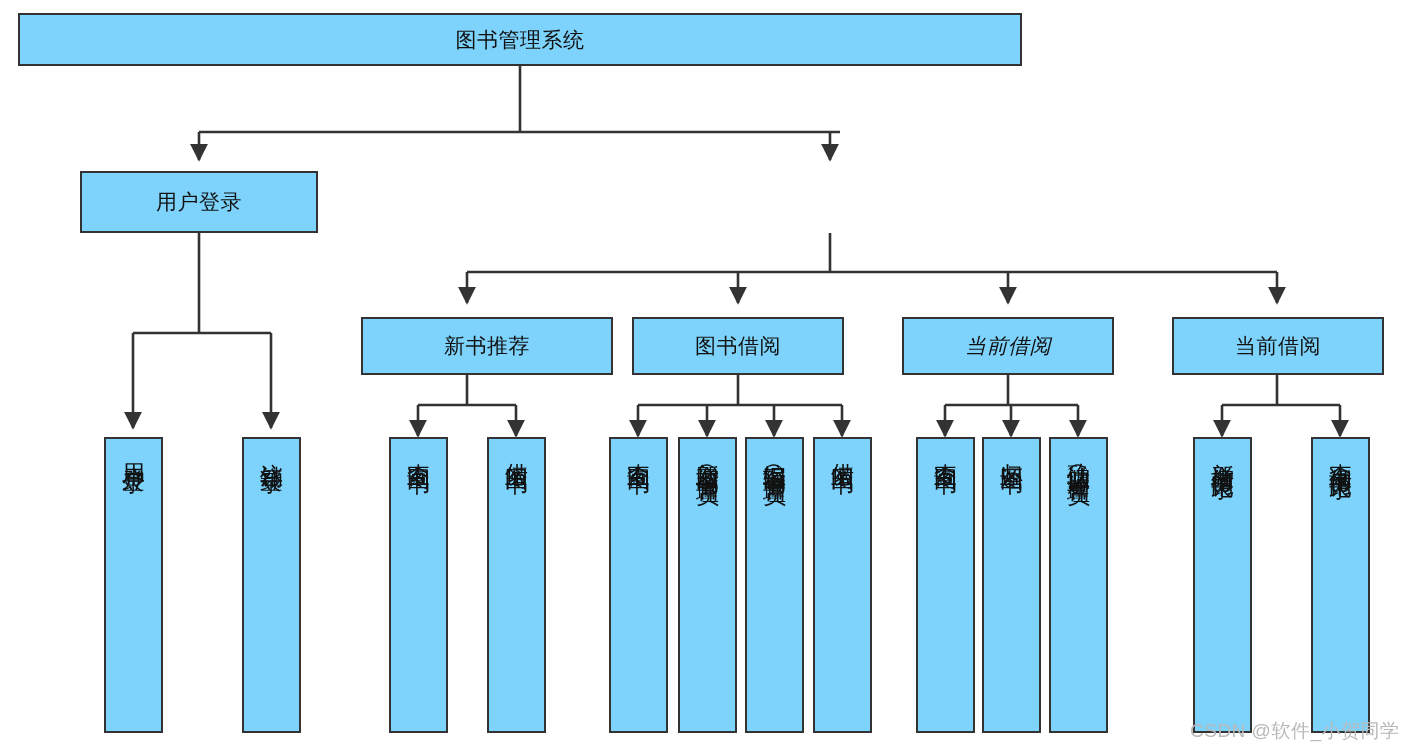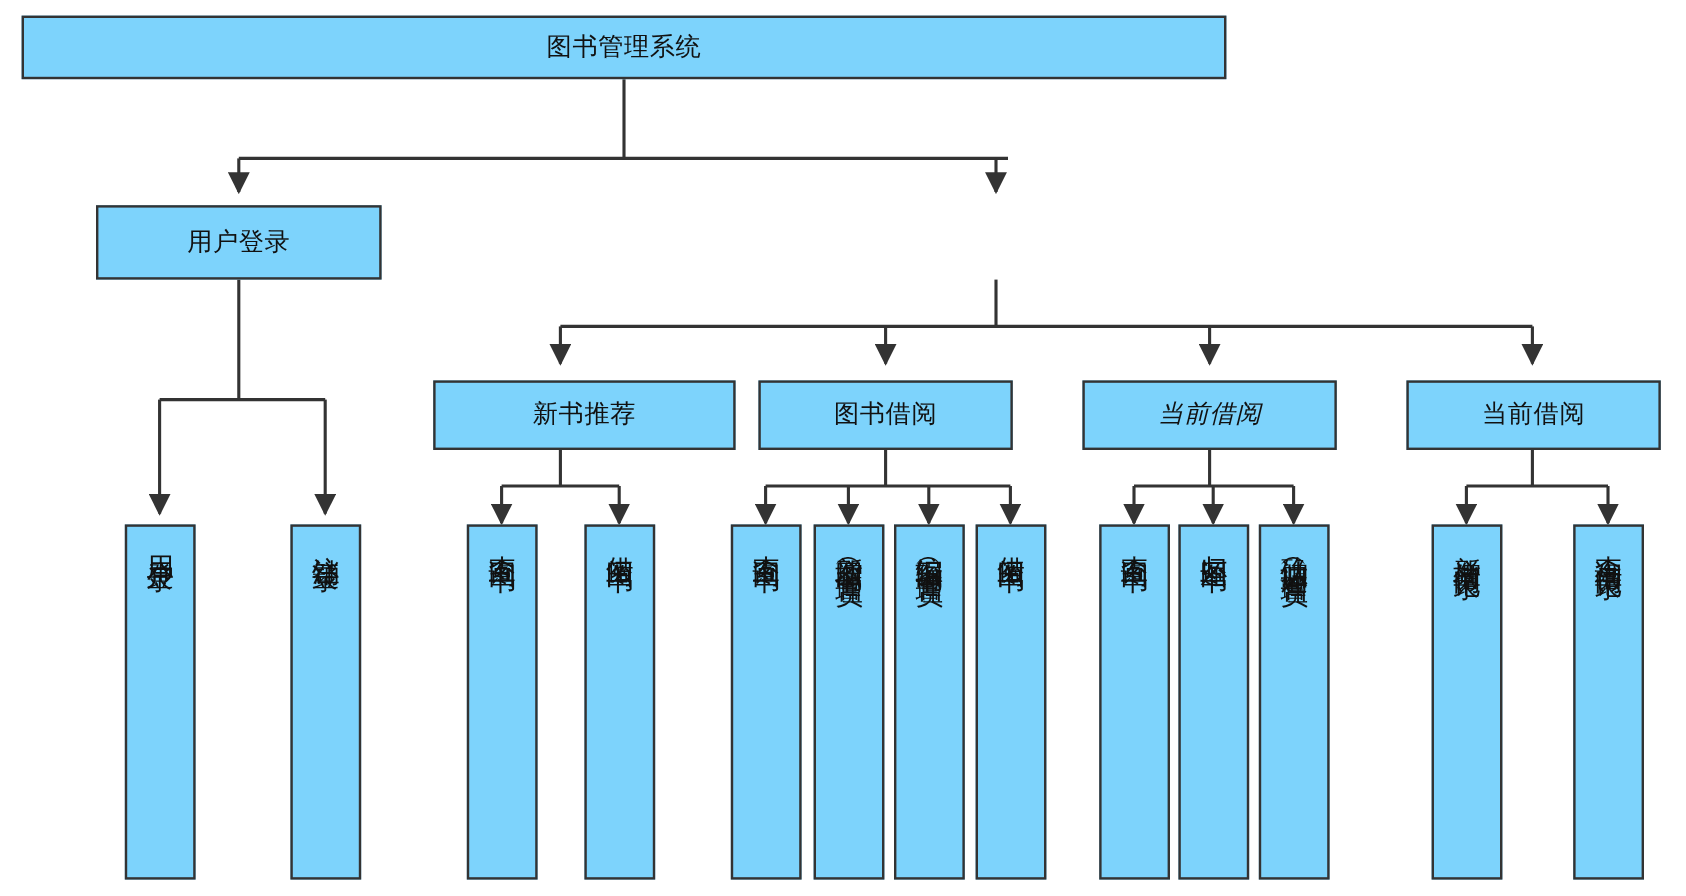--- a/index.html
+++ b/index.html
@@ -180,14 +180,15 @@
     <span class="label">确认归还（管理员）</span>
   </div>
 
   <div class="node vert" style="left:1193px; top:437px; width:59px; height:296px;">
     <span class="label">新增借阅记录</span>
   </div>
   <div class="node vert" style="left:1311px; top:437px; width:59px; height:296px;">
     <span class="label">查询借阅记录</span>
   </div>
 
+  <div class="watermark" style="left:1190px; top:718px;">CSDN @软件_小贺同学</div>
 
 </div>
 
 </body></html>

